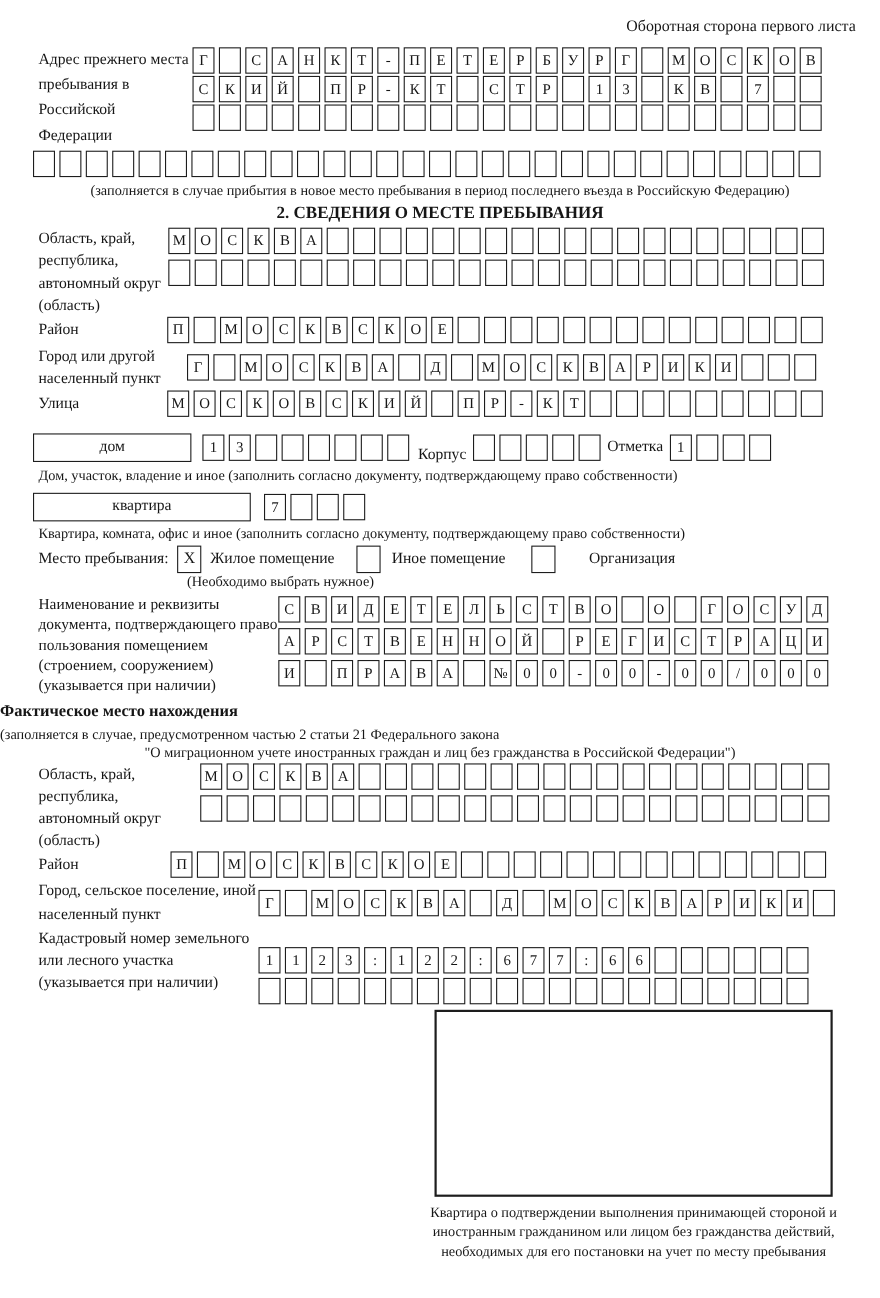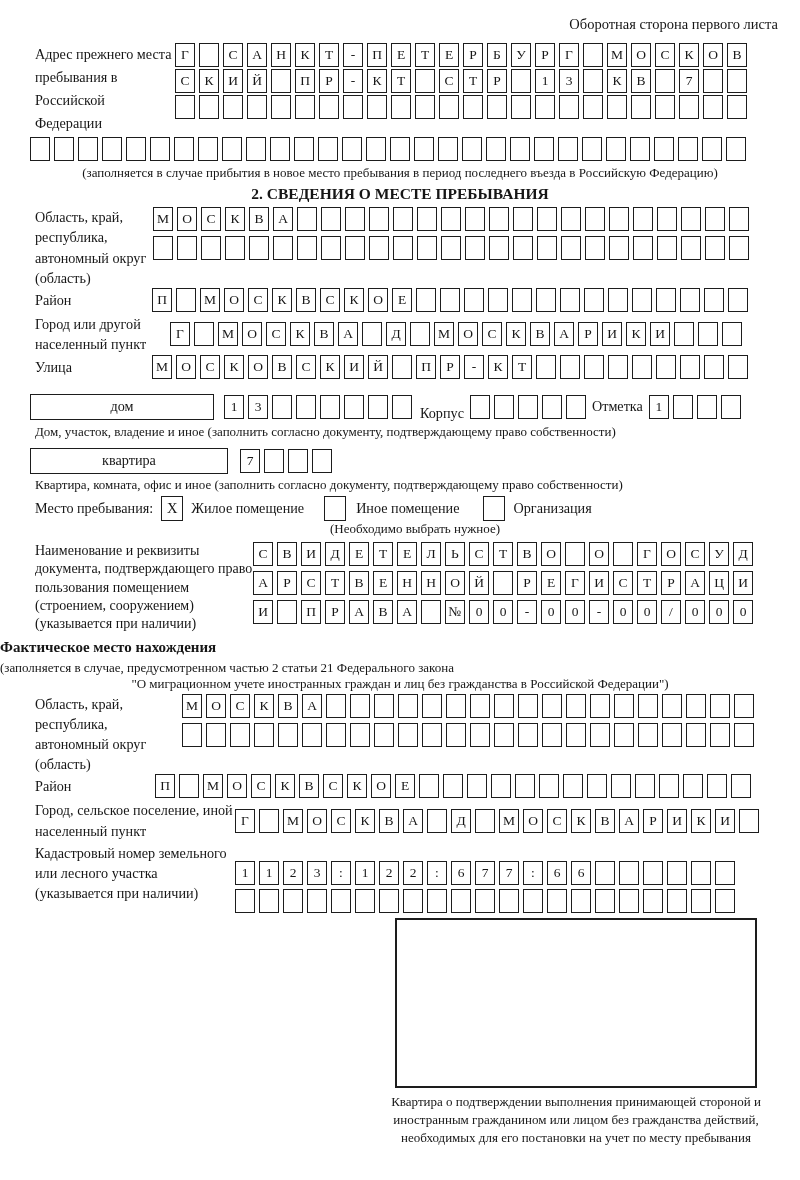--- a/index.html
+++ b/index.html
@@ -298,21 +298,21 @@
         <span class="cell"></span>
         <span class="cell"></span>
         <span class="cell"></span>
         <span class="cell"></span>
         <span class="cell"></span>
         <span class="cell"></span>
       </div>
   </div>
 
   <div class="frow vcenter" style="margin:7px 0 0 30px">
-    <div class="widebox" style="width:184px">дом</div>
+    <div class="widebox" style="width:144px">дом</div>
     <div class="cells" style="margin-left:10px">
         <span class="cell">1</span>
         <span class="cell">3</span>
         <span class="cell"></span>
         <span class="cell"></span>
         <span class="cell"></span>
         <span class="cell"></span>
         <span class="cell"></span>
         <span class="cell"></span>
       </div>
@@ -345,23 +345,23 @@
   </div>
   <div class="note" style="margin:3px 0 0 35px">Квартира, комната, офис и иное (заполнить согласно документу, подтверждающему право собственности)</div>
 
   <div class="frow vcenter" style="margin:4px 0 0 35px">
     <span class="stay-text">Место пребывания:</span>
     <span class="checkbox" style="margin-left:8px">X</span>
     <span class="stay-text" style="margin-left:8px">Жилое помещение</span>
     <span class="checkbox" style="margin-left:20px"></span>
     <span class="stay-text" style="margin-left:10px">Иное помещение</span>
     <span class="checkbox" style="margin-left:24px"></span>
-    <span class="stay-text" style="margin-left:8px">Организация</span>
-  </div>
-  <div class="note" style="margin-left:170px; width:330px; text-align:right">(Необходимо выбрать нужное)</div>
+    <span class="stay-text" style="margin-left:30px">Организация</span>
+  </div>
+  <div class="note" style="margin-left:170px; width:330px; text-align:left">(Необходимо выбрать нужное)</div>
 
   <div class="frow" style="margin:6px 0 0 35px">
     <div class="flabel" style="width:218px; font-size:14px; line-height:1.3">Наименование и реквизиты документа, подтверждающего право пользования помещением (строением, сооружением) (указывается при наличии)</div>
     <div class="cellrows" style="gap:5px">
       <div class="cells">
           <span class="cell">С</span>
           <span class="cell">В</span>
           <span class="cell">И</span>
           <span class="cell">Д</span>
           <span class="cell">Е</span>

